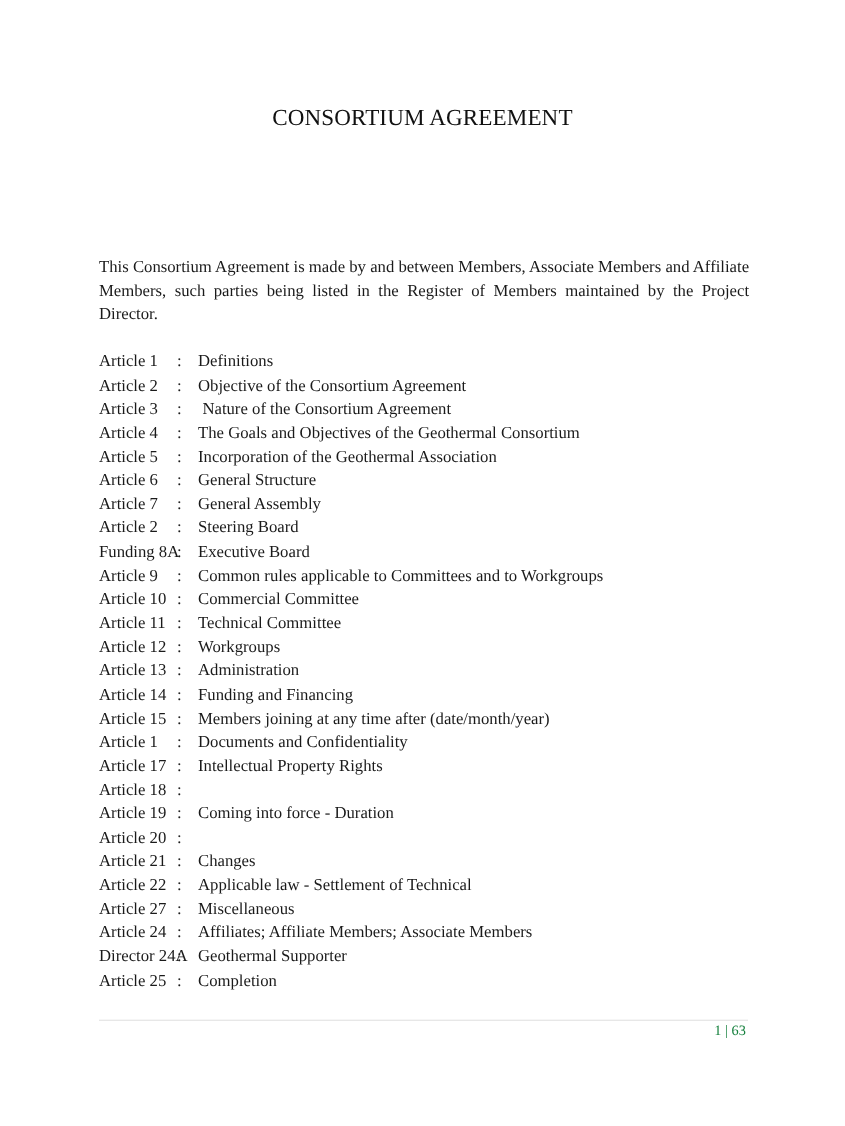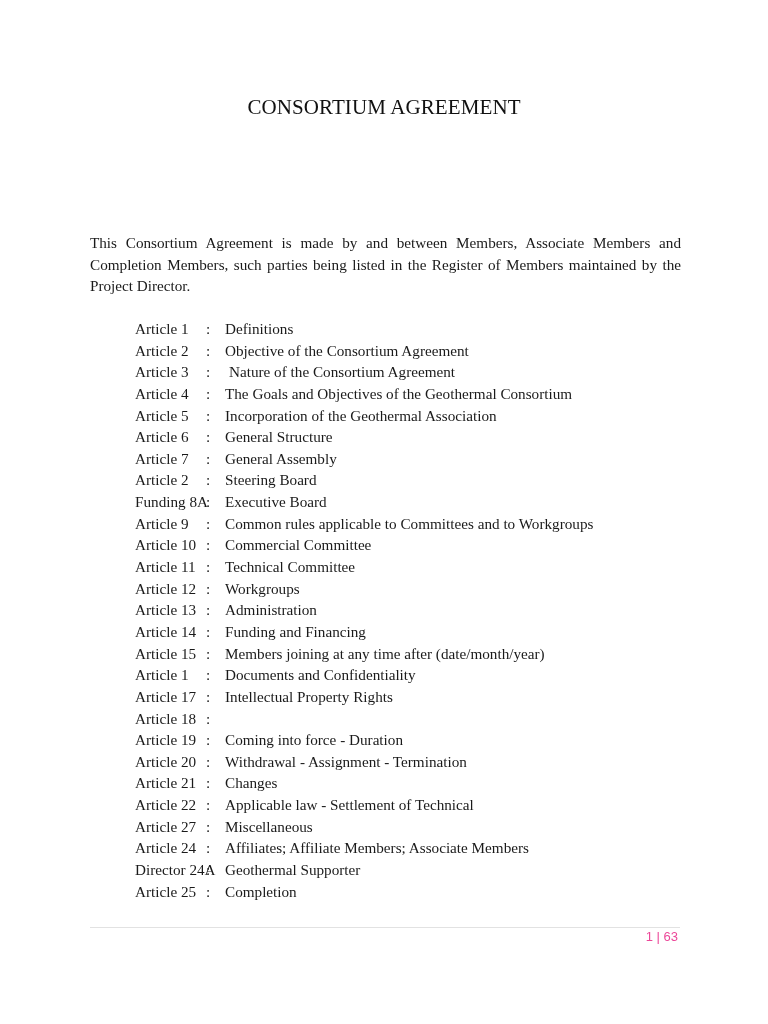--- a/index.html
+++ b/index.html
@@ -52,21 +52,20 @@
       line-height: 21.65px;
     }
     .contents-heading {
       font-weight: bold;
       height: 21.65px;
     }
     .toc-row {
       display: flex;
       height: 21.65px;
       white-space: nowrap;
-      margin-left: 45px;
     }
     .toc-label {
       display: inline-block;
       width: 71px;
     }
     .toc-colon {
       display: inline-block;
       width: 19px;
     }
     .toc-title {
@@ -80,33 +79,33 @@
       top: 927px;
       left: 90px;
       width: 590px;
       height: 1px;
       background: #e2e2e2;
     }
     .page-number {
       position: absolute;
       top: 929px;
       right: 90px;
-      font-family: Liberation Sans, sans-serif;
+      font-family: Liberation Serif, serif;
       font-size: 13px;
-      color: #ec4899;
+      color: #15803d;
     }
   </style>
 </head>
 <body>
 
 <div class="page">
 
   <div class="title">CONSORTIUM AGREEMENT</div>
 
-  <div class="intro">This Consortium Agreement is made by and between Members, Associate Members and Completion Members, such parties being listed in the Register of Members maintained by the Project Director.</div>
+  <div class="intro">This Consortium Agreement is made by and between Members, Associate Members and Affiliate Members, such parties being listed in the Register of Members maintained by the Project Director.</div>
 
   <div class="contents">
 
     <div class="toc-row">
         <span class="toc-label">Article 1</span>
         <span class="toc-colon">:</span>
         <span class="toc-title">Definitions</span>
       </div>
     <div class="toc-row">
         <span class="toc-label">Article 2</span>
@@ -198,21 +197,20 @@
         <span class="toc-colon">:</span>
       </div>
     <div class="toc-row">
         <span class="toc-label">Article 19</span>
         <span class="toc-colon">:</span>
         <span class="toc-title">Coming into force - Duration</span>
       </div>
     <div class="toc-row">
         <span class="toc-label">Article 20</span>
         <span class="toc-colon">:</span>
-        <span class="toc-title">Withdrawal - Assignment - Termination</span>
       </div>
     <div class="toc-row">
         <span class="toc-label">Article 21</span>
         <span class="toc-colon">:</span>
         <span class="toc-title">Changes</span>
       </div>
     <div class="toc-row">
         <span class="toc-label">Article 22</span>
         <span class="toc-colon">:</span>
         <span class="toc-title">Applicable law - Settlement of Technical</span>

